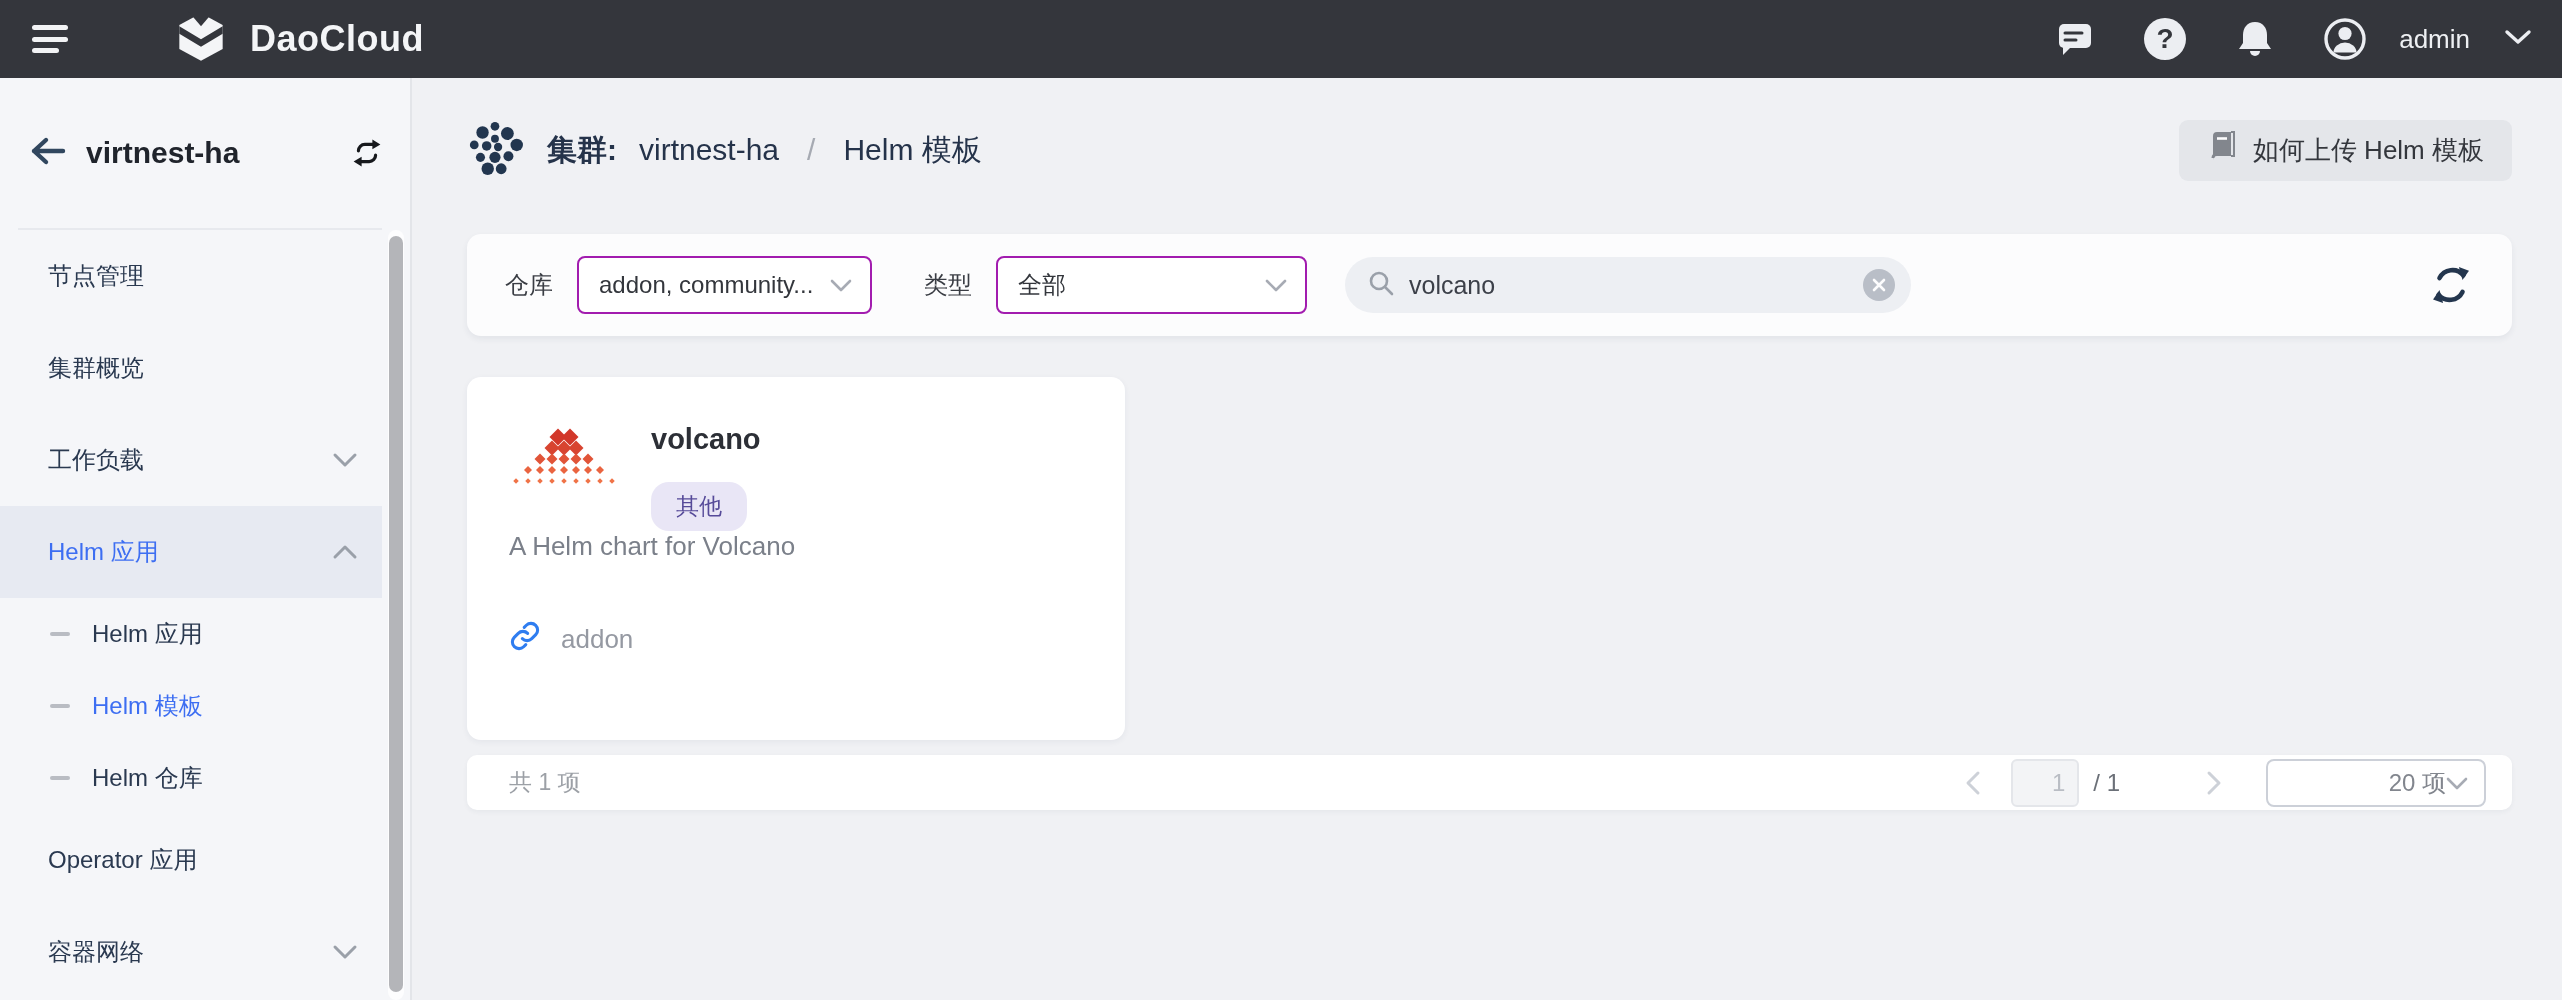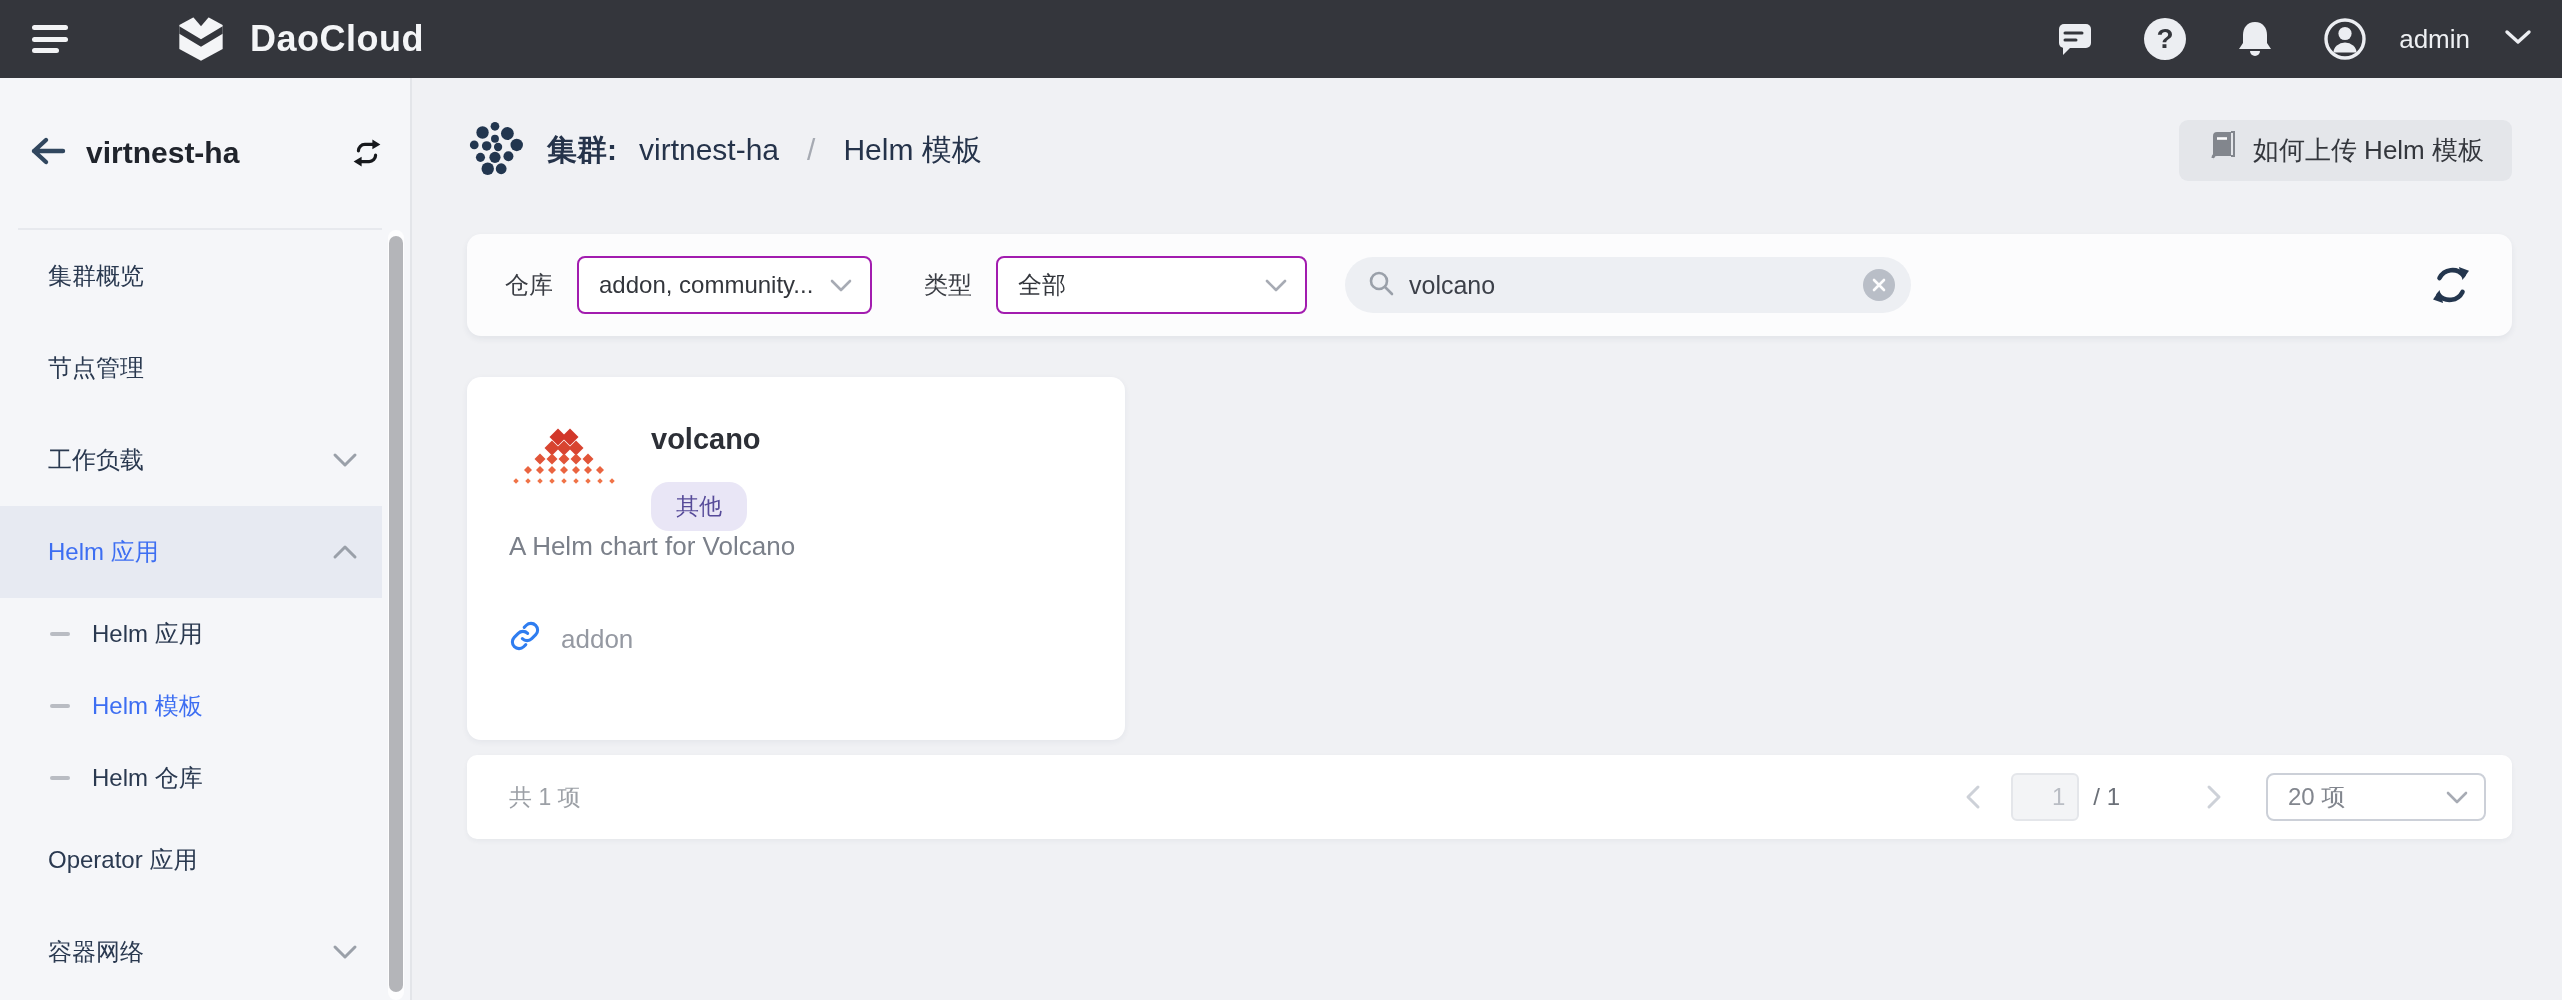--- a/index.html
+++ b/index.html
@@ -64,27 +64,27 @@
   
   .card { margin-top:41px; width:658px; height:363px; background:#ffffff; border-radius:14px; box-shadow:0 2px 6px rgba(40,50,80,.06); padding:40px 42px 0 42px; cursor:pointer; }
   .card-top { display:flex; gap:32px; }
   .v-logo { width:110px; flex:none; padding-top:10px; }
   .card-title { font-size:29px; font-weight:bold; color:#2c2f36; margin-top:6px; }
   .badge { display:inline-block; margin-top:26px; background:#e9e6f6; color:#564a99; font-size:23px; padding:9px 25px; border-radius:18px; }
   .card-desc { font-size:26px; color:#7b808a; }
   .card-link { margin-top:58px; display:flex; align-items:center; gap:20px; font-size:26px; color:#9599a2; }
 
   
-  .footer-bar { margin-top:15px; height:84px; background:#ffffff; border-radius:10px; display:flex; align-items:center; padding:0 26px 0 42px; box-shadow:0 2px 5px rgba(40,50,80,.05); }
+  .footer-bar { margin-top:15px; height:55px; background:#ffffff; border-radius:10px; display:flex; align-items:center; padding:0 26px 0 42px; box-shadow:0 2px 5px rgba(40,50,80,.05); }
   .total { font-size:23px; color:#9ca0a6; }
   .pager { margin-left:auto; display:flex; align-items:center; gap:26px; }
   .pg-chev { display:flex; cursor:pointer; padding:0 4px; }
   .pg-input { width:68px; height:48px; background:#f3f4f6; border:2px solid #e4e6ea; border-radius:6px; font-size:24px; color:#b9bdc4; text-align:right; padding-right:12px; outline:none; font-family:inherit; }
   .pg-of { font-size:24px; color:#6b7078; margin-left:-12px; }
-  .pg-size { width:220px; height:48px; border:2px solid #ccd0d8; border-radius:8px; display:flex; align-items:center; padding:0 16px 0 20px; font-size:24px; color:#82868e; cursor:pointer; margin-left:14px; }
+  .pg-size { width:220px; height:48px; border:2px solid #ccd0d8; border-radius:8px; display:flex; align-items:center; padding:0 16px 0 20px; font-size:24px; color:#82868e; cursor:pointer; margin-left:14px;text-align:right; }
   .pg-size .sel-text { flex:1; }
 </style>
 </head>
 <body>
 
 <div class="topbar">
   <div class="burger">
     <span></span>
       <span></span>
       <span></span>
@@ -150,24 +150,24 @@
           <path d="M7 12 a6 6 0 0 1 6 -6 h8" fill="none" stroke="#17191d" stroke-width="3" stroke-linecap="round"></path>
           <polygon points="20,1.5 27.5,6 20,10.5" fill="#17191d"></polygon>
           <path d="M23 16 a6 6 0 0 1 -6 6 h-8" fill="none" stroke="#17191d" stroke-width="3" stroke-linecap="round"></path>
           <polygon points="10,17.5 2.5,22 10,26.5" fill="#17191d"></polygon>
         </svg>
       </span>
     </div>
     <div class="side-divider"></div>
     <div class="menu">
       <div class="mi">
+        <span>节点管理</span>
+      </div>
+      <div class="mi">
         <span>集群概览</span>
-      </div>
-      <div class="mi">
-        <span>节点管理</span>
       </div>
       <div class="mi">
         <span>工作负载</span>
         <span class="chev">
           <svg width="26" height="16" viewBox="0 0 26 16">
               <path d="M3 3 L13 13 L23 3" fill="none" stroke="#9aa0a9" stroke-width="3" stroke-linecap="round" stroke-linejoin="round"></path>
             </svg>
         </span>
       </div>
       <div class="mi active">

